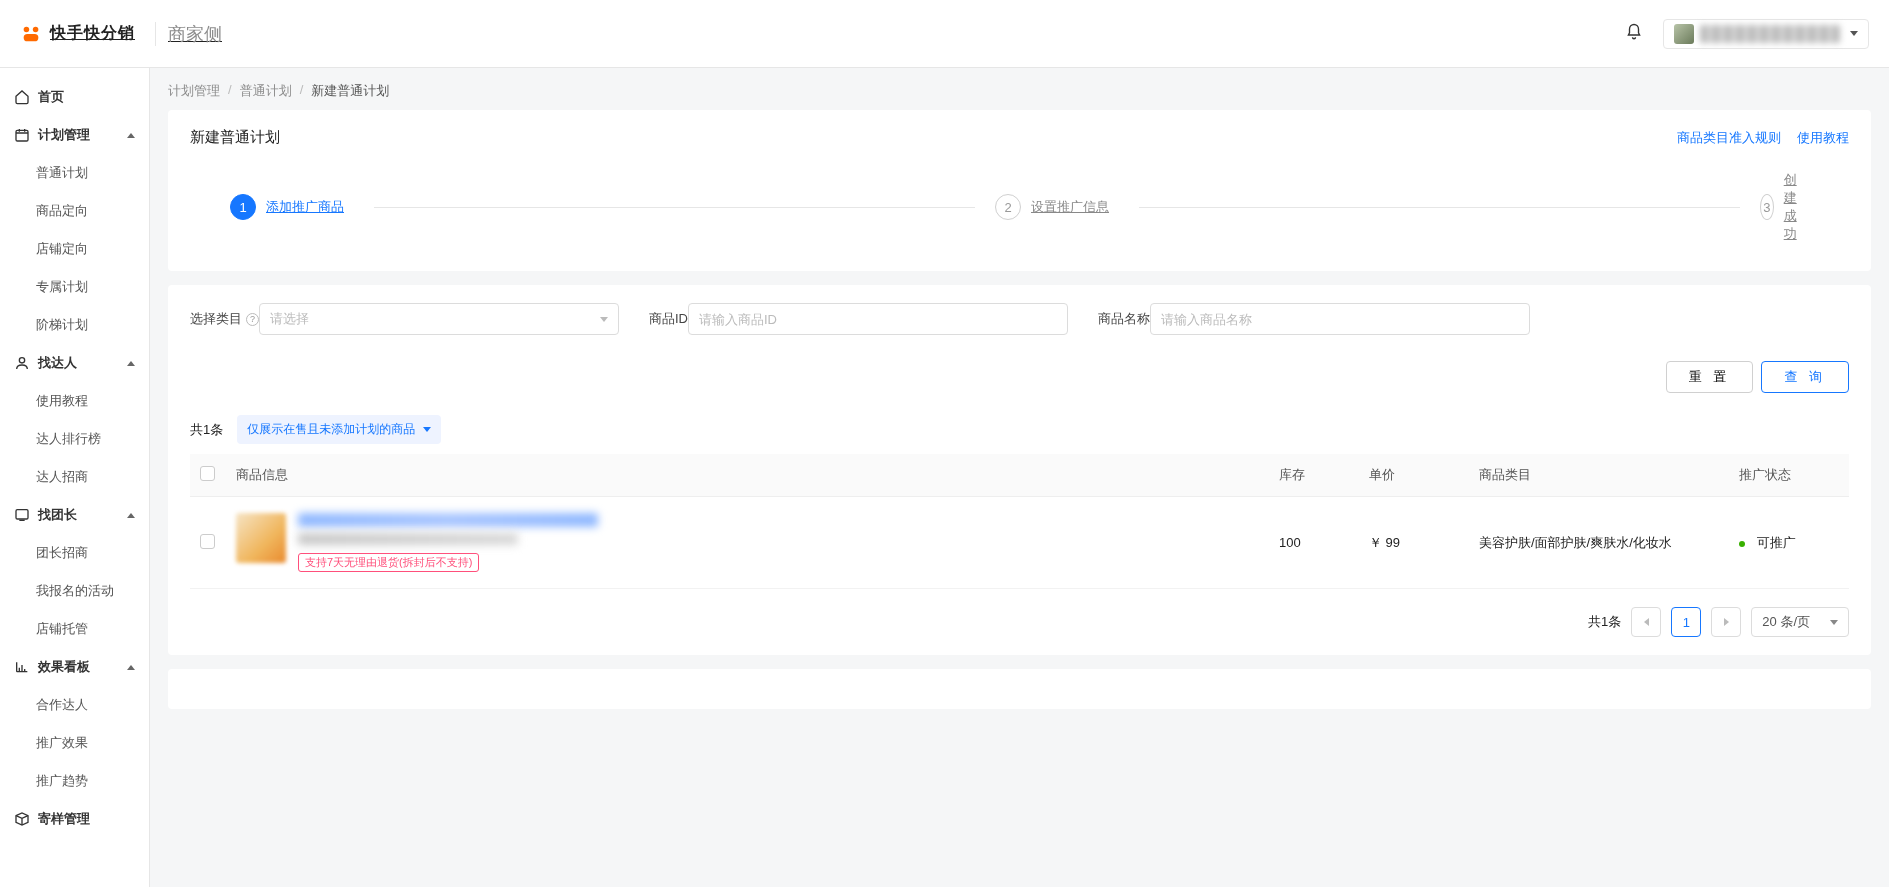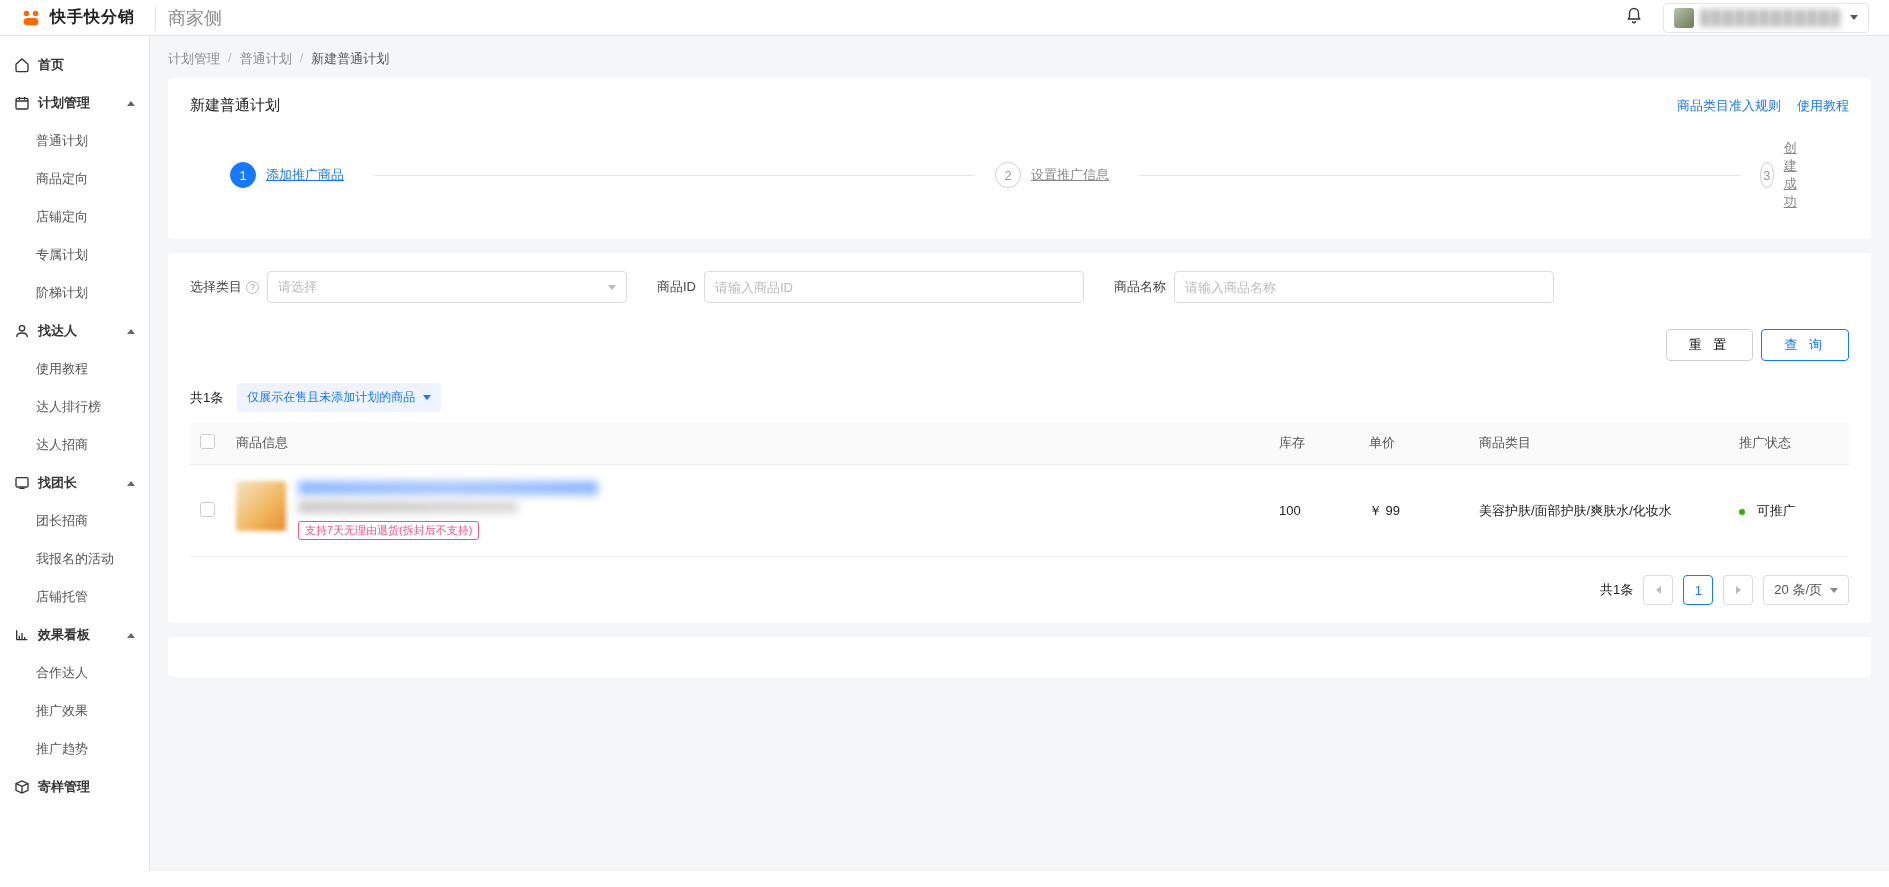--- a/index.html
+++ b/index.html
@@ -16,27 +16,28 @@
   * { box-sizing: border-box; }
   body {
     margin: 0;
     font-family: -apple-system, "PingFang SC","Microsoft YaHei", sans-serif;
     font-size: 13px;
     color: var(--text);
     background: #fff;
   }
   
   .header {
-    height: 36px;
+    height: 68px;
     display: flex;
     align-items: center;
     padding: 0 20px;
     border-bottom: 1px solid var(--border);
     position: relative;
     z-index: 5;
+    text-decoration: underline;
   }
   .logo-wrap { display: flex; align-items: center; gap:8px; }
   .logo-icon { color: var(--orange); display:flex; align-items:center;}
   .logo-text { font-size: 16px; font-weight: 600; letter-spacing:1px;}
   .logo-sub  { font-size: 18px; color: var(--text-light); padding-left:12px; border-left:1px solid var(--border); margin-left:12px; }
   .header-right { margin-left:auto; display:flex; align-items:center; gap:20px;}
   .bell { width:18px; height:18px; color:#333; }
   .avatar { width:20px;height:20px;border-radius:3px;
     background: linear-gradient(135deg,#b8c4a8,#6a7a5a); flex:none;}
   .username-blur { width:140px; height:18px; filter:blur(3px);
@@ -99,21 +100,21 @@
     width:26px;height:26px;border-radius:50%;
     display:flex;align-items:center;justify-content:center;
     border:1px solid #d0d0d0; color:#999; font-size:13px; background:#fff;
   }
   .step.active .step-num { background:var(--primary); color:#fff; border-color:var(--primary);}
   .step.active .step-label { color: var(--primary); }
   .step-label { color:#888;text-decoration:underline; }
 
   
   .filters { display:flex; flex-wrap:wrap; gap:20px 30px; align-items:center; }
-  .field { display:flex; align-items:center; gap:8px; }
+  .field { display:flex; align-items:center; }
   .field-label { color:#444; white-space:nowrap; display:flex; align-items:center; gap:4px;}
   .help-icon { width:13px;height:13px;border:1px solid #bbb; border-radius:50%;
     display:inline-flex;align-items:center;justify-content:center; font-size:9px; color:#999;}
   .select, .input {
     height:32px; border:1px solid #dcdcdc; border-radius:4px;
     padding:0 10px; font-size:13px; background:#fff; color:#333;
   }
   .select { width: 360px; display:flex;align-items:center; justify-content:space-between; color:#bbb;}
   .select .tri { width:0;height:0;border-left:4px solid transparent;border-right:4px solid transparent;border-top:5px solid #bbb;}
   .input { width: 380px; }
@@ -155,21 +156,21 @@
   .status-dot { width:6px;height:6px;border-radius:50%;background:#38b000;display:inline-block;margin-right:8px;}
 
   
   .page-row { display:flex; justify-content:flex-end; align-items:center; gap:10px; margin-top:18px;}
   .page-btn {
     min-width:30px;height:30px;border:1px solid #dcdcdc;border-radius:4px;
     display:flex;align-items:center;justify-content:center;color:#bbb;background:#fff;padding:0 6px;
   }
   .page-btn.active { border-color:var(--primary); color:var(--primary);}
   .page-size { height:30px;border:1px solid #dcdcdc;border-radius:4px;padding:0 10px;
-    display:flex;align-items:center;gap:8px;background:#fff;color:#555;}
+    display:flex;align-items:center;gap:20px;background:#fff;color:#555;}
   .page-size .tri{ width:0;height:0;border-left:4px solid transparent;border-right:4px solid transparent;border-top:5px solid #888;}
   .chev { width:0;height:0;display:inline-block;}
   .chev.left { border-top:4px solid transparent;border-bottom:4px solid transparent;border-right:5px solid currentColor;}
   .chev.right{ border-top:4px solid transparent;border-bottom:4px solid transparent;border-left:5px solid currentColor;}
 </style>
 </head>
 <body>
 
 <div class="header">
   <div class="logo-wrap">

